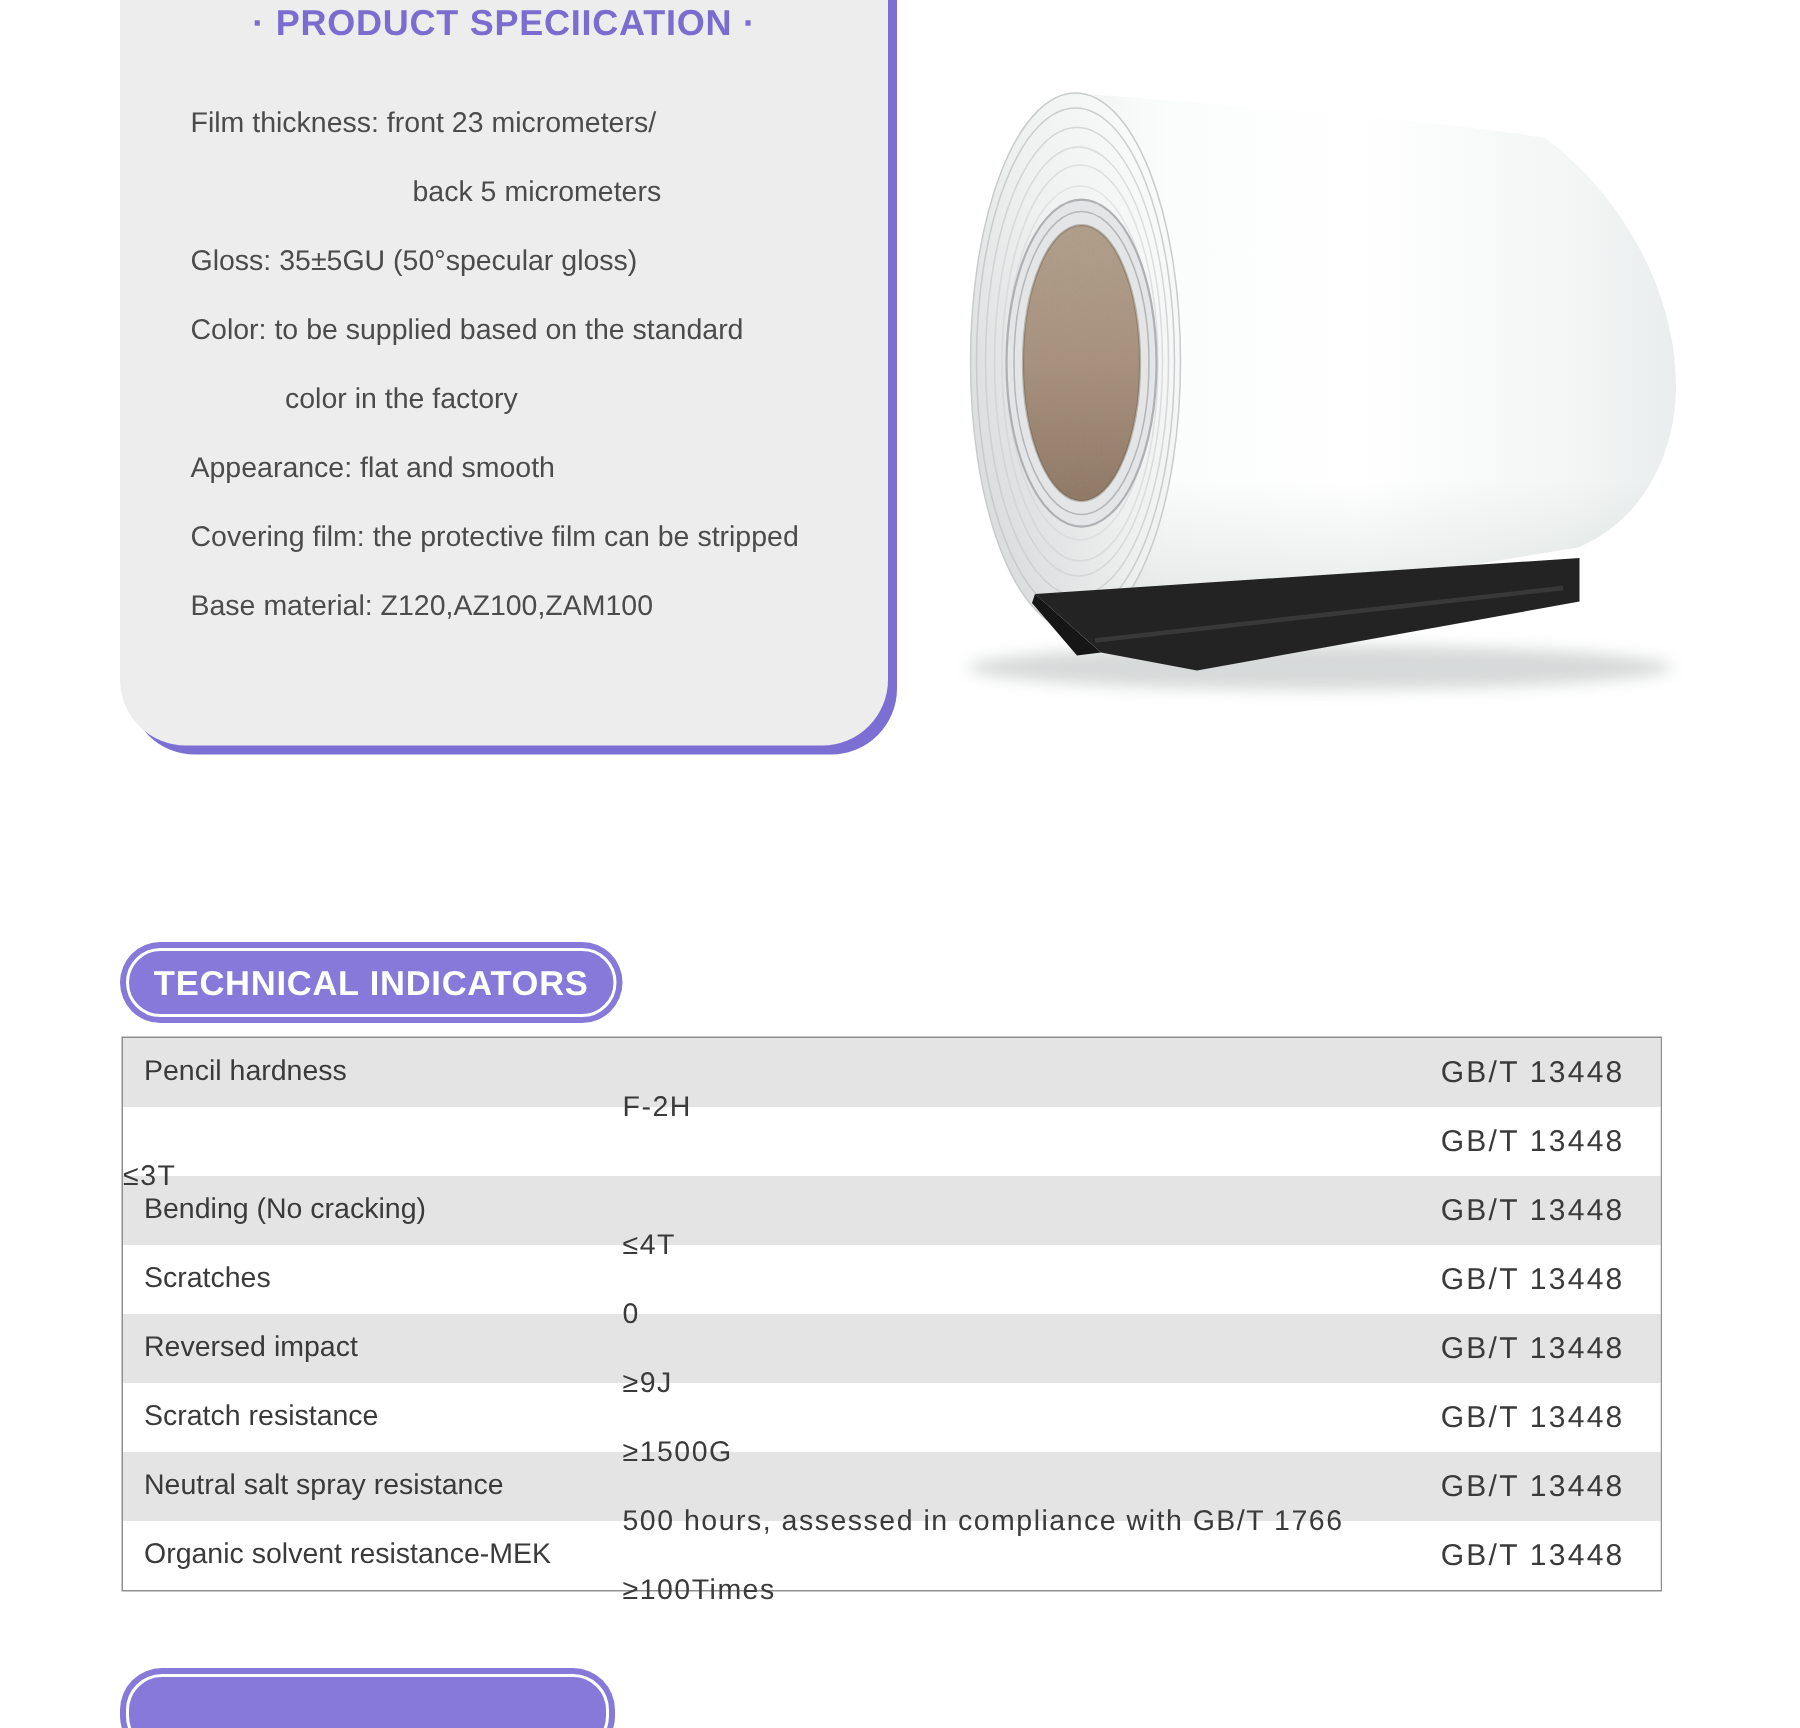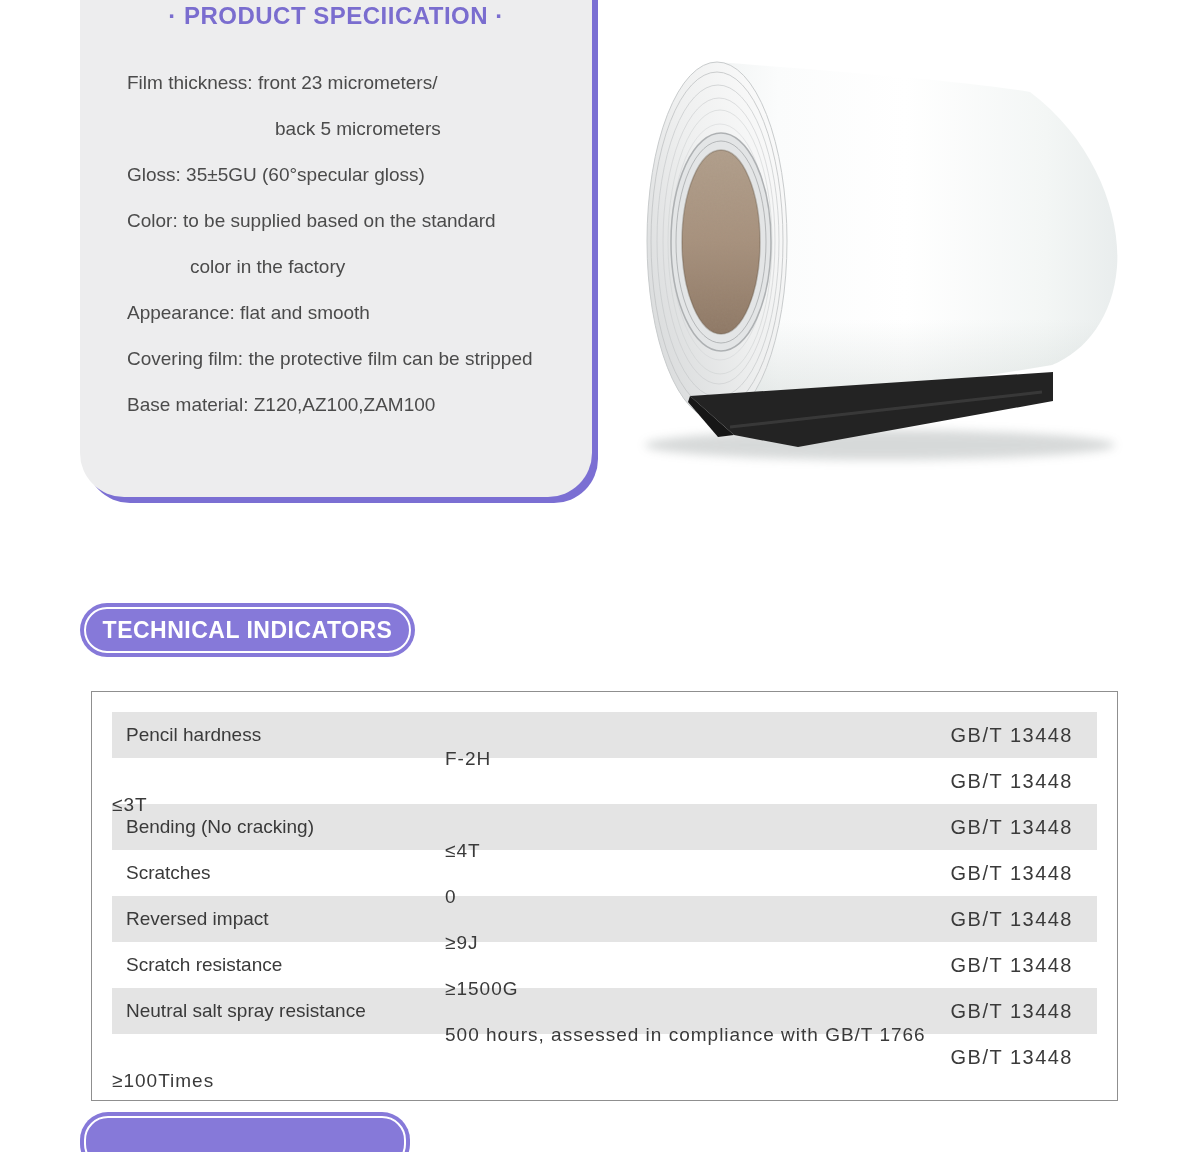--- a/index.html
+++ b/index.html
@@ -35,32 +35,32 @@
 
   
   .badge{
     position:absolute;background:#8679d9;border-radius:28px;
     display:flex;align-items:center;justify-content:center;
   }
   .badge::before{
     content:"";position:absolute;inset:4px;border:2px solid #ffffff;
     border-radius:24px;pointer-events:none;
   }
-  .badge-tech{left:80px;top:603px;width:335px;height:54px;}
+  .badge-tech{left:80px;top:628px;width:335px;height:54px;}
   .badge-next{left:80px;top:1112px;width:330px;height:60px;}
   .badge-label{
     font-size:23px;font-weight:bold;color:#ffffff;letter-spacing:.5px;
     position:relative;
   }
 
   
   .spec-table{
-    position:absolute;left:91px;top:691px;width:1027px;
+    position:absolute;left:81px;top:691px;width:1027px;
     border:1px solid #8f8f8f;background:#ffffff;
-    box-sizing:border-box;padding:20px;
+    box-sizing:border-box;padding:0;
   }
   .t-row{display:flex;align-items:center;height:46px;}
   .t-row:nth-child(odd){background:#e4e4e4;}
   .t-row:nth-child(even){background:#ffffff;}
   .c-prop{
     width:333px;padding-left:14px;font-size:19px;color:#3a3a3a;
     box-sizing:border-box;white-space:nowrap;
   }
   .c-val{
     flex:1;font-size:19px;color:#3a3a3a;letter-spacing:1px;white-space:nowrap;margin-top:48px;
@@ -71,21 +71,21 @@
   }
 </style>
 </head>
 <body>
 
 <div class="spec-card">
   <div class="spec-title">· PRODUCT SPECIICATION ·</div>
   <div class="spec-lines">
     <div class="spec-line">Film thickness: front 23 micrometers/</div>
     <div class="spec-line indent-big">back 5 micrometers</div>
-    <div class="spec-line">Gloss: 35±5GU (60°specular gloss)</div>
+    <div class="spec-line">Gloss: 35±5GU (50°specular gloss)</div>
     <div class="spec-line">Color: to be supplied based on the standard</div>
     <div class="spec-line indent-mid">color in the factory</div>
     <div class="spec-line">Appearance: flat and smooth</div>
     <div class="spec-line">Covering film: the protective film can be stripped</div>
     <div class="spec-line">Base material: Z120,AZ100,ZAM100</div>
   </div>
 </div>
 
 <div class="coil-wrap">
   <svg width="520" height="430" viewBox="0 0 520 430">
@@ -191,18 +191,19 @@
     <div class="c-prop">Scratch resistance</div>
     <div class="c-val">≥1500G</div>
     <div class="c-std">GB/T 13448</div>
   </div>
   <div class="t-row">
     <div class="c-prop">Neutral salt spray resistance</div>
     <div class="c-val">500 hours, assessed in compliance with GB/T 1766</div>
     <div class="c-std">GB/T 13448</div>
   </div>
   <div class="t-row">
+    <div class="c-prop">Organic solvent resistance-MEK</div>
     <div class="c-val">≥100Times</div>
     <div class="c-std">GB/T 13448</div>
   </div>
 </div>
 
 <div class="badge badge-next"></div>
 
 </body></html>

